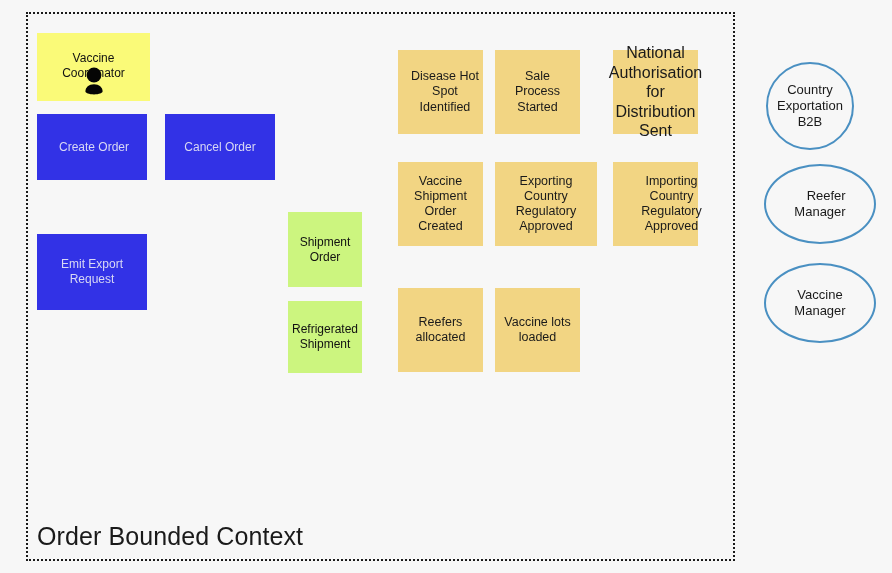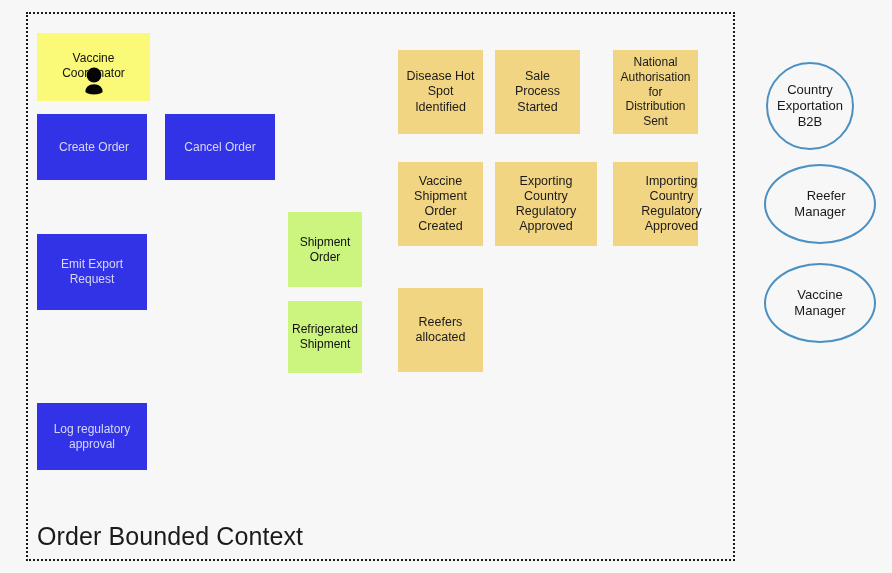--- a/index.html
+++ b/index.html
@@ -67,21 +67,21 @@
     background: #ccf57f;
     color: #111111;
     font-size: 12px;
   }
   .note-event {
     background: #f2d583;
     color: #1a1a1a;
     font-size: 12.5px;
   }
   .note-event.small {
-    font-size: 12px;
+    font-size: 16px;
   }
   .note-label {
     display: block;
     white-space: pre-line;
   }
   
   .person-icon {
     position: absolute;
     left: 50%;
     transform: translateX(-50%);
@@ -131,36 +131,32 @@
 
   <div class="note note-command" style="left:165px; top:114px; width:110px; height:66px;">
     <span class="note-label">Cancel Order</span>
   </div>
 
   <div class="note note-command" style="left:37px; top:234px; width:110px; height:76px;">
     <span class="note-label">Emit Export Request</span>
   </div>
 
 
-  <div class="note note-command" style="left:37px; top:403px; width:110px; height:67px;">
-    <span class="note-label">Log regulatory
-approval</span>
-  </div>
 
   <div class="note note-aggregate" style="left:288px; top:212px; width:74px; height:75px;">
     <span class="note-label">Shipment
 Order</span>
   </div>
 
   <div class="note note-aggregate" style="left:288px; top:301px; width:74px; height:72px;">
     <span class="note-label">Refrigerated
 Shipment</span>
   </div>
 
-  <div class="note note-event" style="left:398px; top:50px; width:85px; height:84px;">
+  <div class="note note-event" style="left:398px; top:50px; width:85px; height:84px;justify-content:flex-end;">
     <span class="note-label">Disease Hot
 Spot
 Identified</span>
   </div>
 
   <div class="note note-event" style="left:495px; top:50px; width:85px; height:84px;">
     <span class="note-label">Sale
 Process
 Started</span>
   </div>
@@ -192,20 +188,24 @@
 Country
 Regulatory
 Approved</span>
   </div>
 
   <div class="note note-event" style="left:398px; top:288px; width:85px; height:84px;">
     <span class="note-label">Reefers
 allocated</span>
   </div>
 
+  <div class="note note-event" style="left:495px; top:288px; width:85px; height:84px;">
+    <span class="note-label">Vaccine lots
+loaded</span>
+  </div>
 
   <div class="ellipse" style="left:766px; top:62px; width:88px; height:88px;">
     <span class="ellipse-label">Country
 Exportation
 B2B</span>
   </div>
 
   <div class="ellipse" style="left:764px; top:164px; width:112px; height:80px;text-align:right;">
     <span class="ellipse-label">Reefer
 Manager</span>

